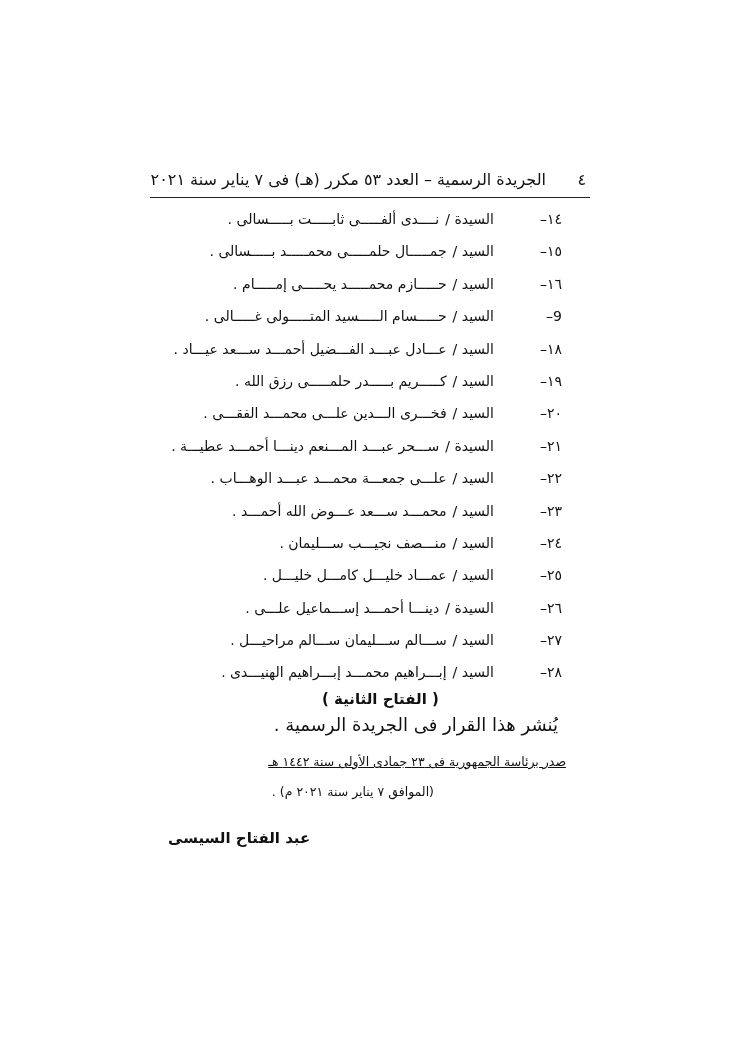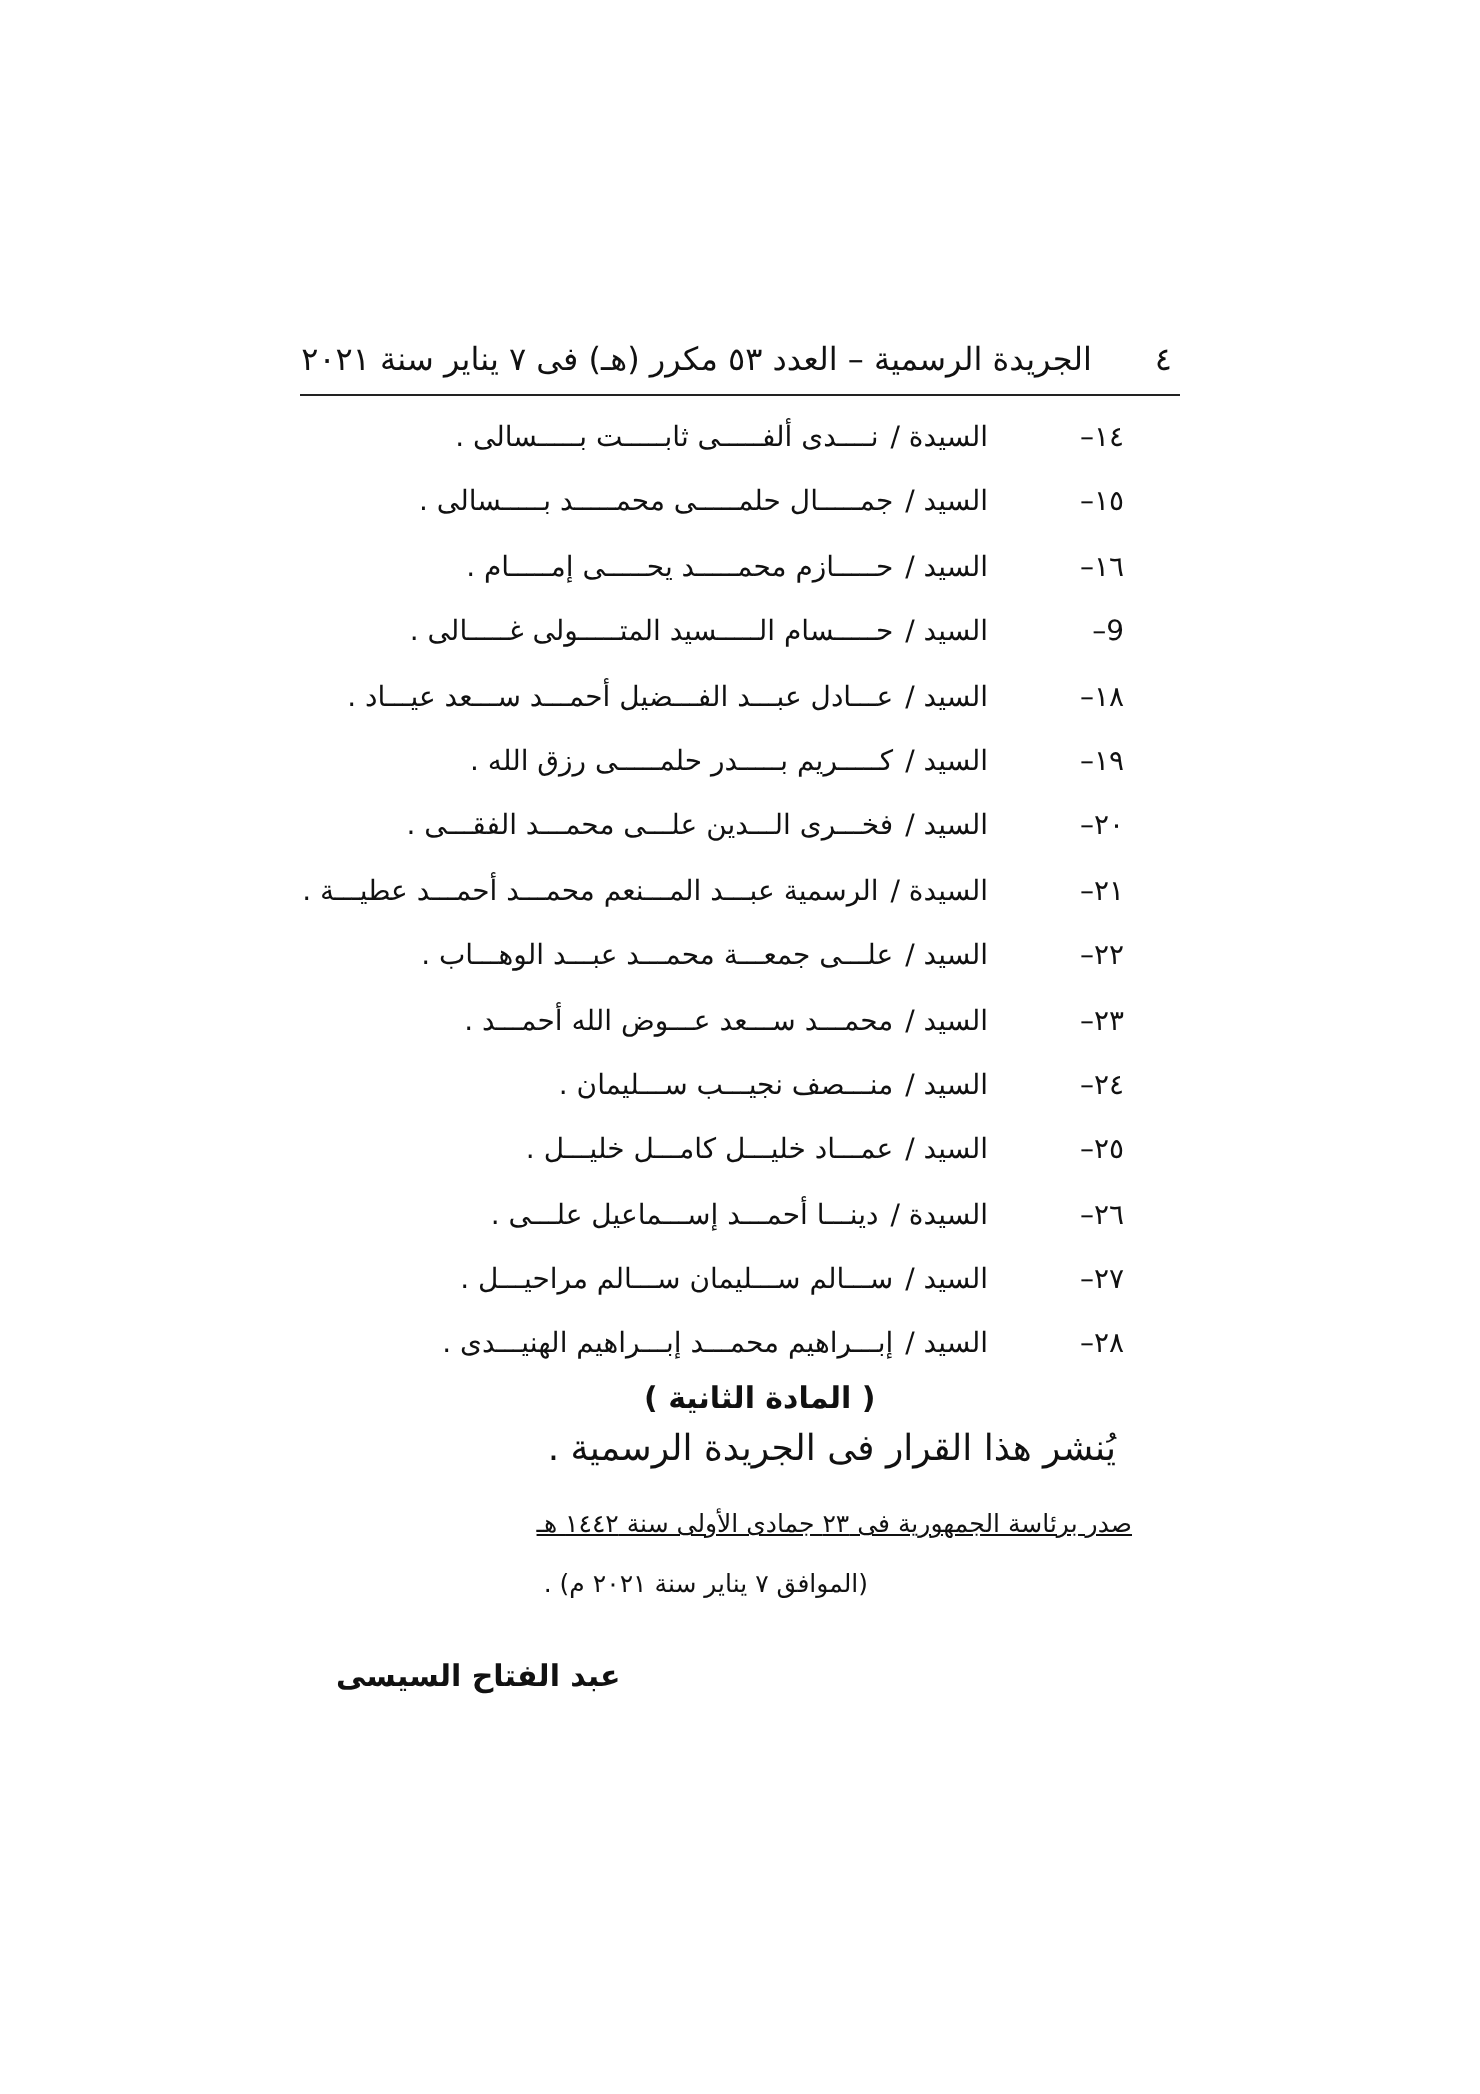--- a/index.html
+++ b/index.html
@@ -35,28 +35,28 @@
   <div class="rule"></div>
 
   <div class="list">
     <div class="item"><span class="num">١٤–</span><span class="title-s">السيدة /</span><span class="name">نــــدى ألفـــــى ثابـــــت بـــــسالى .</span></div>
     <div class="item"><span class="num">١٥–</span><span class="title-s">السيد /</span><span class="name">جمـــــال حلمـــــى محمـــــد بـــــسالى .</span></div>
     <div class="item"><span class="num">١٦–</span><span class="title-s">السيد /</span><span class="name">حـــــازم محمـــــد يحـــــى إمـــــام .</span></div>
     <div class="item"><span class="num">9–</span><span class="title-s">السيد /</span><span class="name">حـــــسام الـــــسيد المتـــــولى غـــــالى .</span></div>
     <div class="item"><span class="num">١٨–</span><span class="title-s">السيد /</span><span class="name">عـــادل عبـــد الفـــضيل أحمـــد ســـعد عيـــاد .</span></div>
     <div class="item"><span class="num">١٩–</span><span class="title-s">السيد /</span><span class="name">كـــــريم بـــــدر حلمـــــى رزق الله .</span></div>
     <div class="item"><span class="num">٢٠–</span><span class="title-s">السيد /</span><span class="name">فخـــرى الـــدين علـــى محمـــد الفقـــى .</span></div>
-    <div class="item"><span class="num">٢١–</span><span class="title-s">السيدة /</span><span class="name">الرسمية عبـــد المـــنعم محمـــد أحمـــد عطيـــة .</span></div>
+    <div class="item"><span class="num">٢١–</span><span class="title-s">السيدة /</span><span class="name">ســـحر عبـــد المـــنعم دينـــا أحمـــد عطيـــة .</span></div>
     <div class="item"><span class="num">٢٢–</span><span class="title-s">السيد /</span><span class="name">علـــى جمعـــة محمـــد عبـــد الوهـــاب .</span></div>
     <div class="item"><span class="num">٢٣–</span><span class="title-s">السيد /</span><span class="name">محمـــد ســـعد عـــوض الله أحمـــد .</span></div>
     <div class="item"><span class="num">٢٤–</span><span class="title-s">السيد /</span><span class="name">منـــصف نجيـــب ســـليمان .</span></div>
     <div class="item"><span class="num">٢٥–</span><span class="title-s">السيد /</span><span class="name">عمـــاد خليـــل كامـــل خليـــل .</span></div>
     <div class="item"><span class="num">٢٦–</span><span class="title-s">السيدة /</span><span class="name">دينـــا أحمـــد إســـماعيل علـــى .</span></div>
     <div class="item"><span class="num">٢٧–</span><span class="title-s">السيد /</span><span class="name">ســـالم ســـليمان ســـالم مراحيـــل .</span></div>
     <div class="item"><span class="num">٢٨–</span><span class="title-s">السيد /</span><span class="name">إبـــراهيم محمـــد إبـــراهيم الهنيـــدى .</span></div>
   </div>
 
-  <div class="article">( المادة الثانية )</div>
+  <div class="article">( الفتاح الثانية )</div>
   <div class="publish">يُنشر هذا القرار فى الجريدة الرسمية .</div>
   <div class="issued">صدر برئاسة الجمهورية فى ٢٣ جمادى الأولى سنة ١٤٤٢ هـ</div>
   <div class="corr">(الموافق ٧ يناير سنة ٢٠٢١ م) .</div>
   <div class="sign">عبد الفتاح السيسى</div>
 </div>
 
 </body></html>

